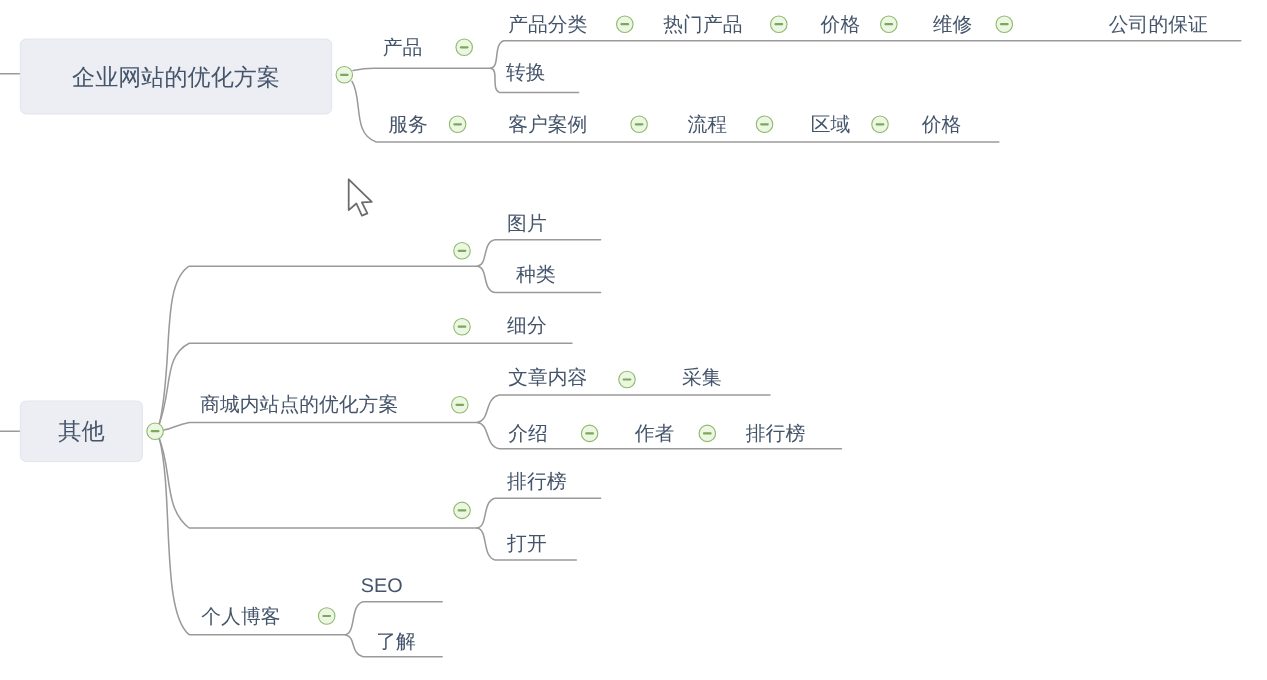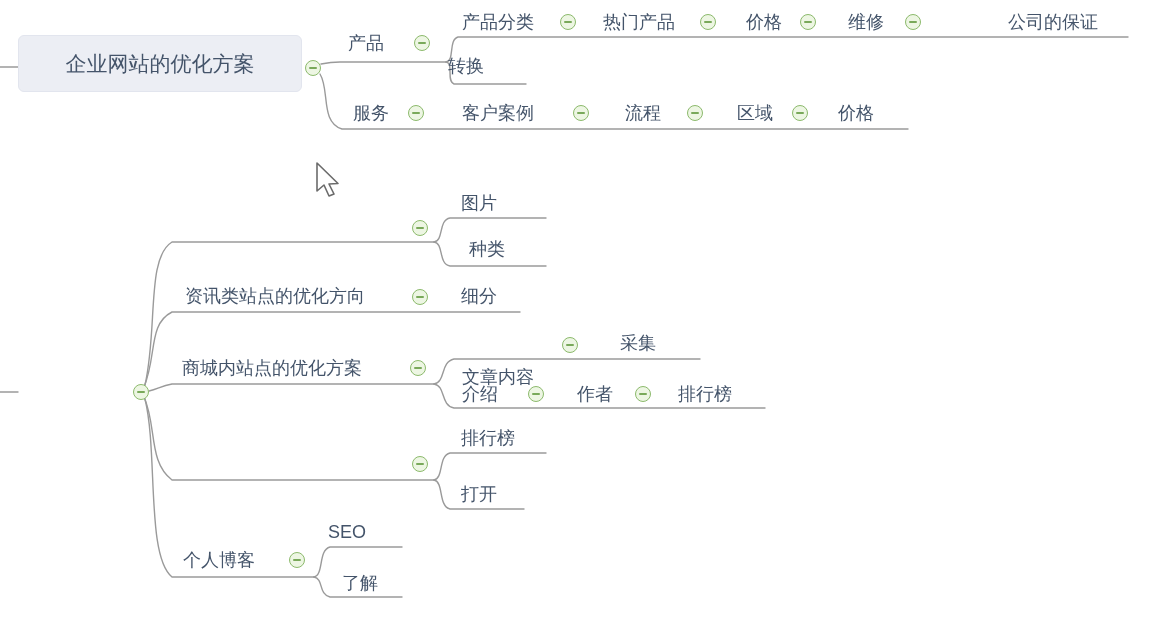--- a/index.html
+++ b/index.html
@@ -70,21 +70,21 @@
     <path d="M434 242 C444 241 438 220 450 218 H546"></path>
     <path d="M434 242 C444 243 438 264 450 266 H546"></path>
     <path d="M434 384 C446 382 440 362 454 359 H700"></path>
     <path d="M434 384 C446 386 440 405 454 408 H765"></path>
     <path d="M434 480 C444 478 438 456 450 453 H546"></path>
     <path d="M434 480 C444 482 438 506 450 509 H524"></path>
     <path d="M314 577 C324 575 318 550 330 547 H402"></path>
     <path d="M314 577 C324 579 318 594 330 597 H402"></path>
   </svg>
 
-  <div class="root-box" style="left:18px;top:35px;width:284px;height:57px;">
+  <div class="root-box" style="left:18px;top:35px;width:284px;height:69px;">
     <span>企业网站的优化方案</span>
   </div>
   <div class="minus" style="left:305px;top:60px;">
       <span class="bar"></span>
     </div>
 
   <div class="topic" style="left:332px;top:31px;margin-left:16px;">产品</div>
   <div class="minus" style="left:414px;top:35px;">
       <span class="bar"></span>
     </div>
@@ -100,61 +100,63 @@
   <div class="topic" style="left:746px;top:10px;">价格</div>
   <div class="minus" style="left:800px;top:14px;">
       <span class="bar"></span>
     </div>
   <div class="topic" style="left:848px;top:10px;">维修</div>
   <div class="minus" style="left:905px;top:14px;">
       <span class="bar"></span>
     </div>
   <div class="topic" style="left:1008px;top:10px;">公司的保证</div>
 
-  <div class="topic" style="left:448px;top:54px;">转换</div>
+  <div class="topic" style="left:460px;top:54px;">转换</div>
 
   <div class="topic" style="left:353px;top:101px;">服务</div>
   <div class="minus" style="left:408px;top:105px;">
       <span class="bar"></span>
     </div>
   <div class="topic" style="left:462px;top:101px;">客户案例</div>
   <div class="minus" style="left:573px;top:105px;">
       <span class="bar"></span>
     </div>
   <div class="topic" style="left:625px;top:101px;">流程</div>
   <div class="minus" style="left:687px;top:105px;">
       <span class="bar"></span>
     </div>
   <div class="topic" style="left:737px;top:101px;">区域</div>
   <div class="minus" style="left:792px;top:105px;">
       <span class="bar"></span>
     </div>
   <div class="topic" style="left:838px;top:101px;">价格</div>
 
+  <div class="root-box" style="left:18px;top:364px;width:112px;height:56px;">
+    <span>其他</span>
+  </div>
   <div class="minus" style="left:133px;top:384px;">
       <span class="bar"></span>
     </div>
 
   <div class="minus" style="left:412px;top:220px;">
       <span class="bar"></span>
     </div>
   <div class="topic" style="left:461px;top:191px;">图片</div>
   <div class="topic" style="left:469px;top:237px;">种类</div>
 
-  <div class="topic" style="left:185px;top:284px;">资讯类站点的优化方向</div>
   <div class="minus" style="left:412px;top:289px;">
       <span class="bar"></span>
     </div>
   <div class="topic" style="left:461px;top:284px;">细分</div>
 
   <div class="topic" style="left:182px;top:356px;">商城内站点的优化方案</div>
   <div class="minus" style="left:410px;top:360px;">
       <span class="bar"></span>
     </div>
-  <div class="topic" style="left:462px;top:331px;margin-top:34px;">文章内容</div>
+  <div class="topic" style="left:462px;top:331px;">文章内容</div>
   <div class="minus" style="left:562px;top:337px;">
       <span class="bar"></span>
     </div>
   <div class="topic" style="left:620px;top:331px;">采集</div>
   <div class="topic" style="left:462px;top:382px;">介绍</div>
   <div class="minus" style="left:528px;top:386px;">
       <span class="bar"></span>
     </div>
   <div class="topic" style="left:577px;top:382px;">作者</div>
   <div class="minus" style="left:635px;top:386px;">

